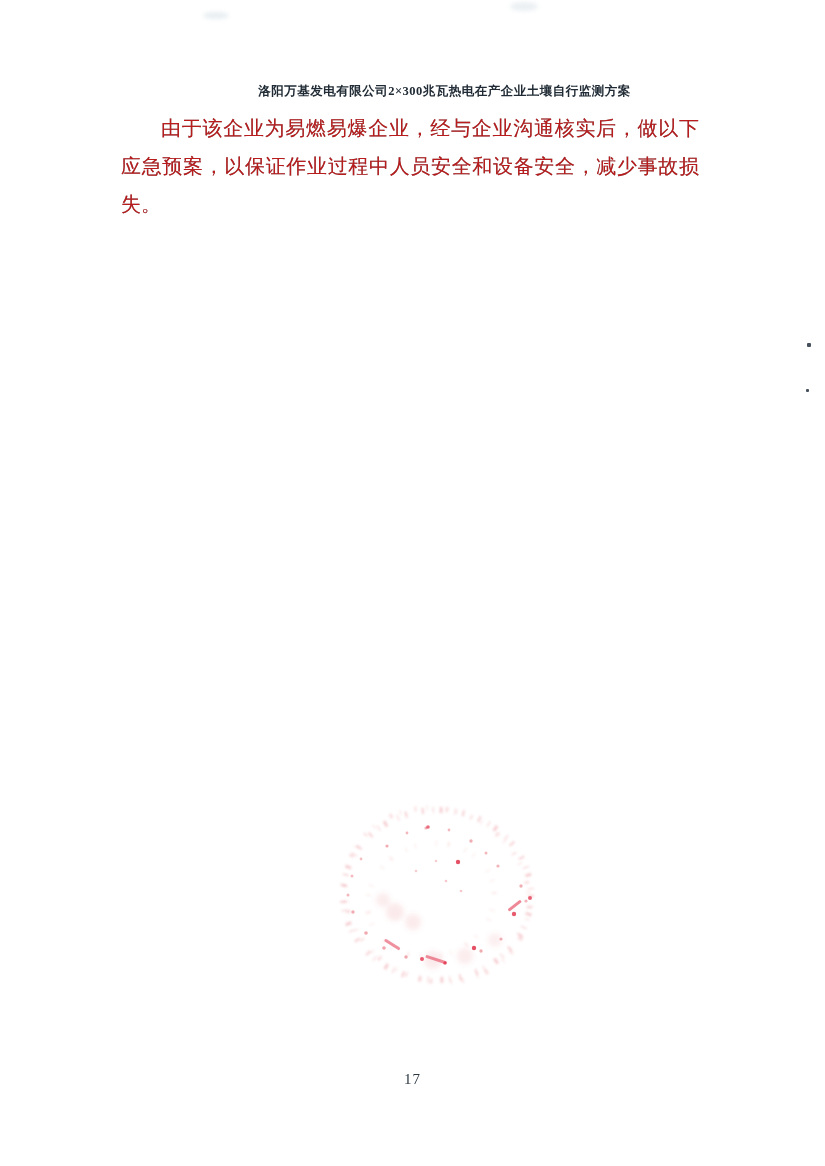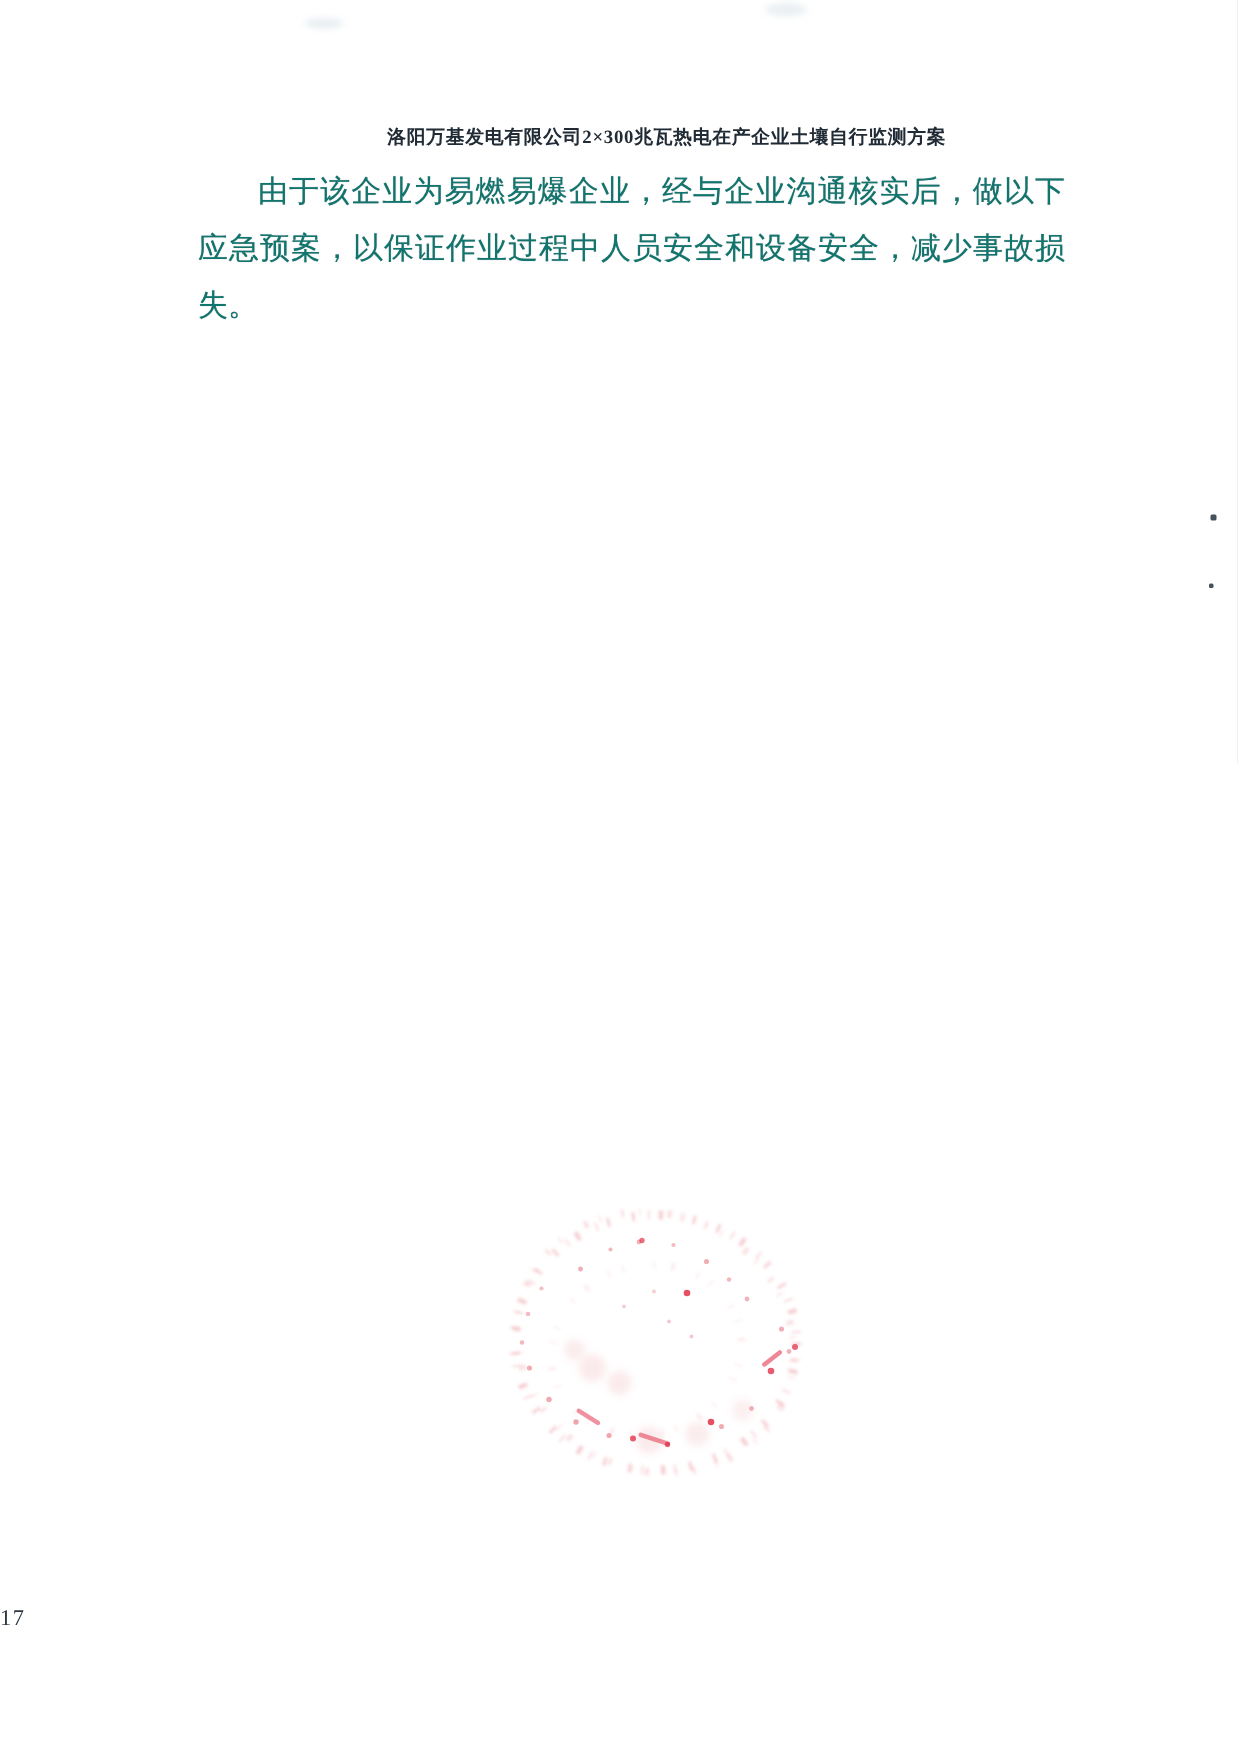--- a/index.html
+++ b/index.html
@@ -21,26 +21,26 @@
     text-align: center;
     font-size: 12.5px;
     font-weight: bold;
     letter-spacing: 0.5px;
     color: #202b35;
     margin-left: 32px;
   }
   .doc-body {
     position: absolute;
     top: 109px;
-    left: 132px;
+    left: 121px;
     width: 578px;
     font-size: 20px;
     line-height: 38px;
     text-align: justify;
-    color: #0f766e;
+    color: #b91c1c;
     text-shadow: 0 0 0.6px rgba(39, 50, 60, 0.55);
   }
   .doc-body p {
     margin: 0;
     text-indent: 2em;
   }
   .seal-stamp {
     position: absolute;
     left: 325px;
     top: 800px;
@@ -61,20 +61,21 @@
     border-radius: 50%;
     filter: blur(2px);
   }
   .smudge-1 { left: 203px; top: 12px; width: 26px; height: 7px; background: rgba(189, 205, 216, 0.35); }
   .smudge-2 { left: 510px; top: 2px; width: 28px; height: 9px; background: rgba(189, 205, 216, 0.30); }
   .page-number {
     position: absolute;
     top: 1071px;
     left: 0;
     width: 100%;
+    text-align: center;
     font-size: 15px;
     letter-spacing: 1px;
     color: #2c3742;
   }
 </style>
 </head>
 <body>
 
 <div class="page">
 

